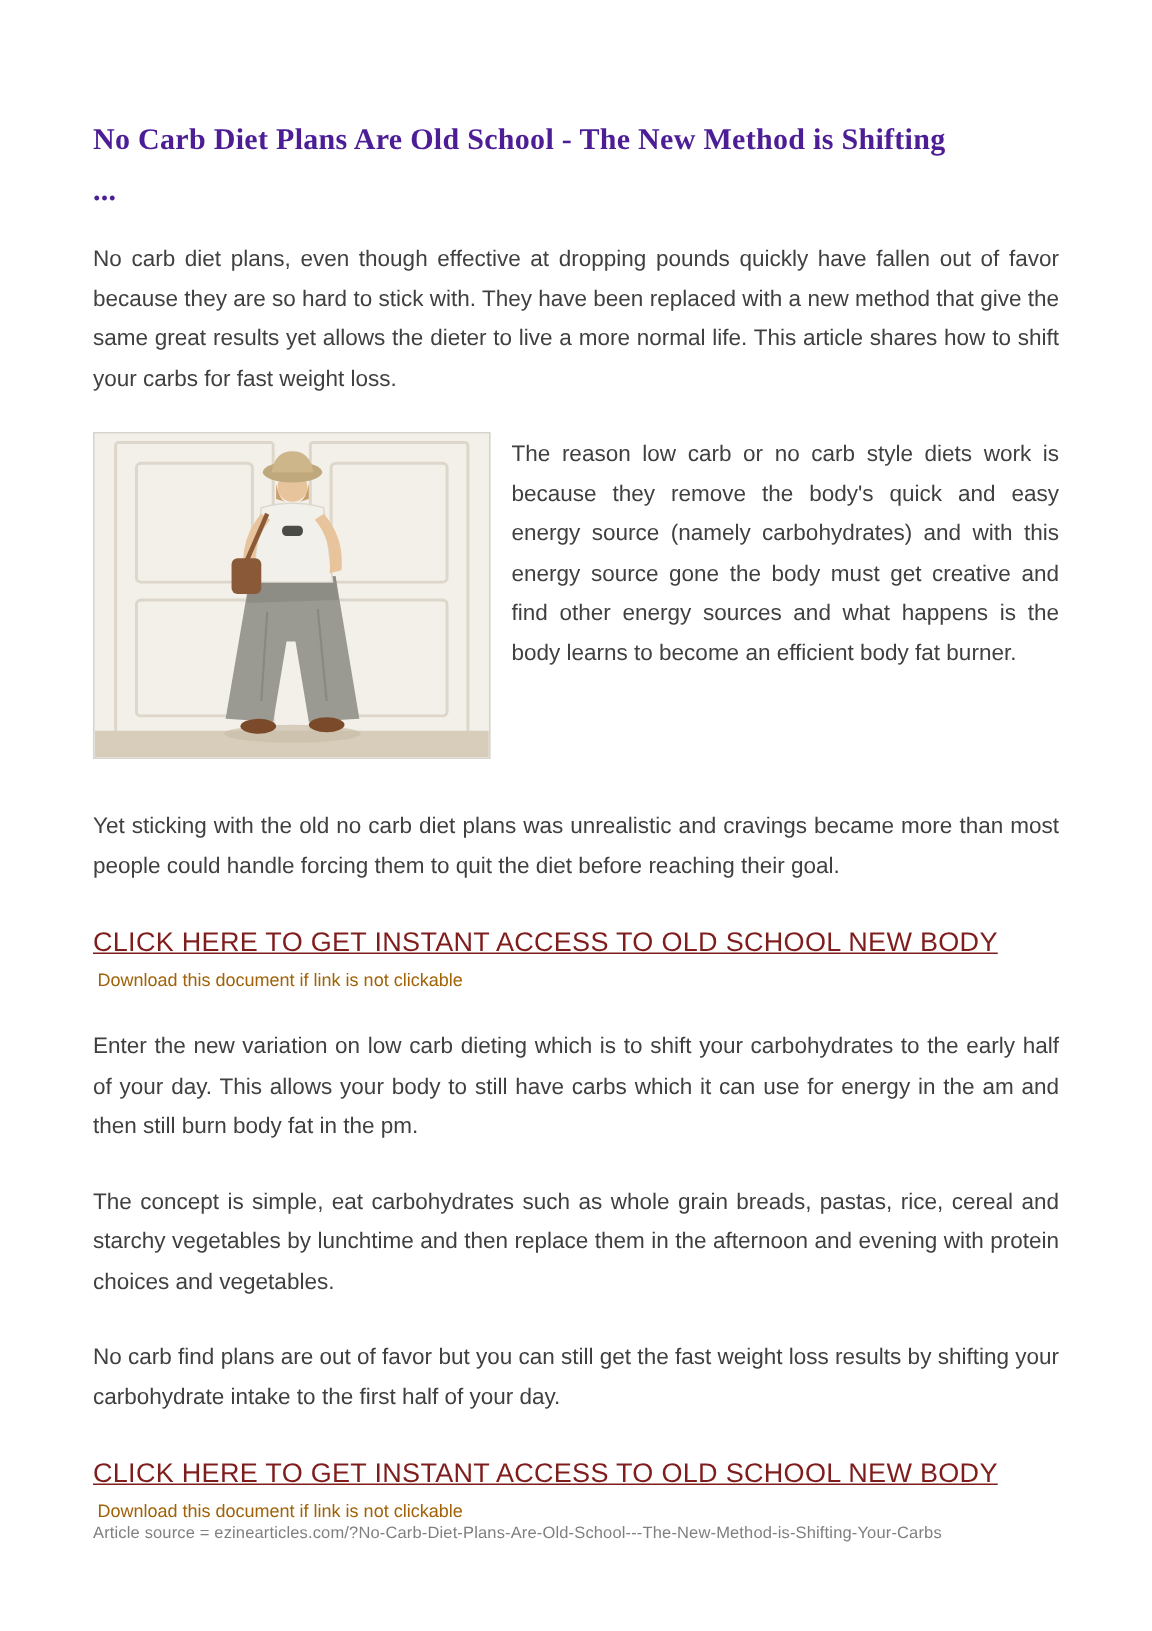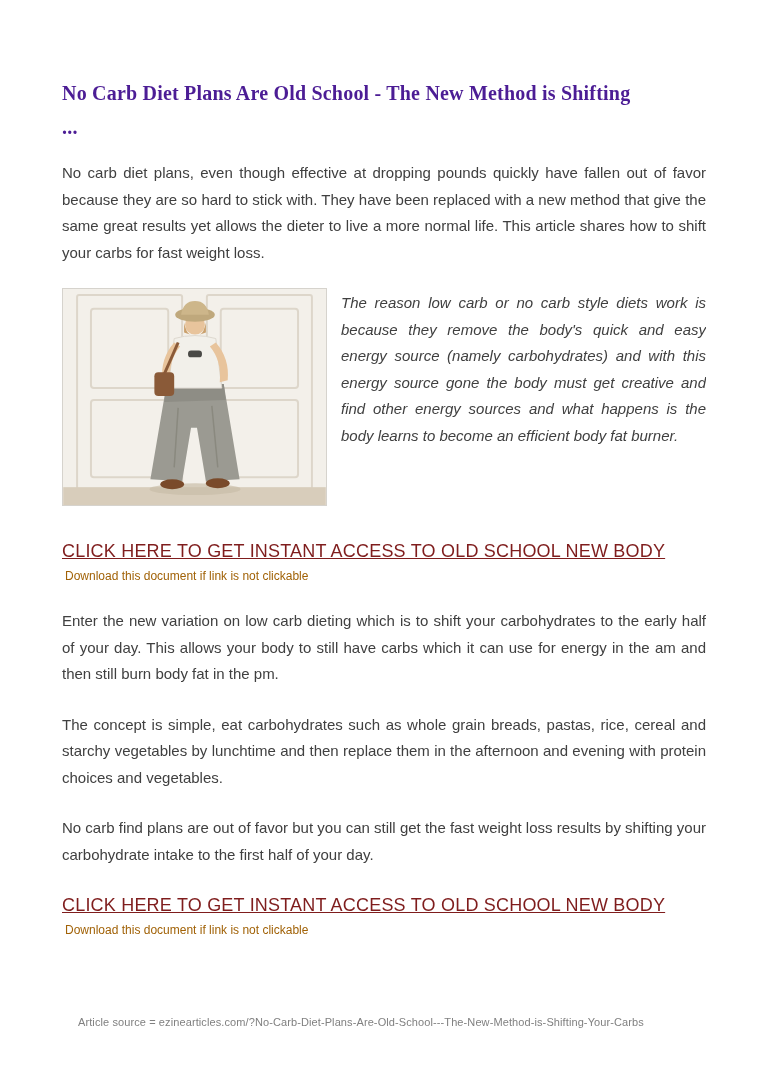--- a/index.html
+++ b/index.html
@@ -42,42 +42,41 @@
     width: 265px;
     height: 218px;
     margin: 2px 14px 6px 0;
     border: 1px solid #d6d3cd;
     background: #f3f0ea;
   }
   .photo svg { display: block; width: 100%; height: 100%; }
   p.side {
     margin: 4px 0 0 17px;
     overflow: hidden;
-    font-style: italic;
   }
   .cta-link {
     display: inline-block;
     color: #7f1d1d;
     font-size: 18px;
     line-height: 22px;
     text-decoration: underline;
     margin: 2px 0 6px 0;
     letter-spacing: 0.2px;
   }
   .download-note {
     color: #a16207;
     font-size: 12px;
     line-height: 16px;
     margin: 0 0 24px 0;
     padding-left: 3px;
   }
   .note-gap { margin-bottom: 26px; }
   .footer {
     position: absolute;
-    left: 78px;
+    left: 62px;
     top: 1016px;
     color: #808080;
     font-size: 11px;
     letter-spacing: 0.1px;
   }
 </style>
 </head>
 <body>
 
 <div class="page">
@@ -133,20 +132,21 @@
           <path d="M144,34 Q142,44 138,46 L144,44 Z" fill="#caa06c"></path>
 
           <ellipse cx="133" cy="26" rx="20" ry="7" fill="#bfa87c"></ellipse>
           <path d="M119,26 Q121,12 133,12 Q145,12 147,26 Z" fill="#cdb68a"></path>
         </g>
       </svg>
     </div>
     <p class="body side">The reason low carb or no carb style diets work is because they remove the body's quick and easy energy source (namely carbohydrates) and with this energy source gone the body must get creative and find other energy sources and what happens is the body learns to become an efficient body fat burner.</p>
   </div>
 
+  <p class="body mb24">Yet sticking with the old no carb diet plans was unrealistic and cravings became more than most people could handle forcing them to quit the diet before reaching their goal.</p>
 
   <a href="#" class="cta-link">CLICK HERE TO GET INSTANT ACCESS TO OLD SCHOOL NEW BODY</a>
   <div class="download-note">Download this document if link is not clickable</div>
 
   <p class="body mb24">Enter the new variation on low carb dieting which is to shift your carbohydrates to the early half of your day. This allows your body to still have carbs which it can use for energy in the am and then still burn body fat in the pm.</p>
 
   <p class="body mb24">The concept is simple, eat carbohydrates such as whole grain breads, pastas, rice, cereal and starchy vegetables by lunchtime and then replace them in the afternoon and evening with protein choices and vegetables.</p>
 
   <p class="body mb24">No carb find plans are out of favor but you can still get the fast weight loss results by shifting your carbohydrate intake to the first half of your day.</p>
 

